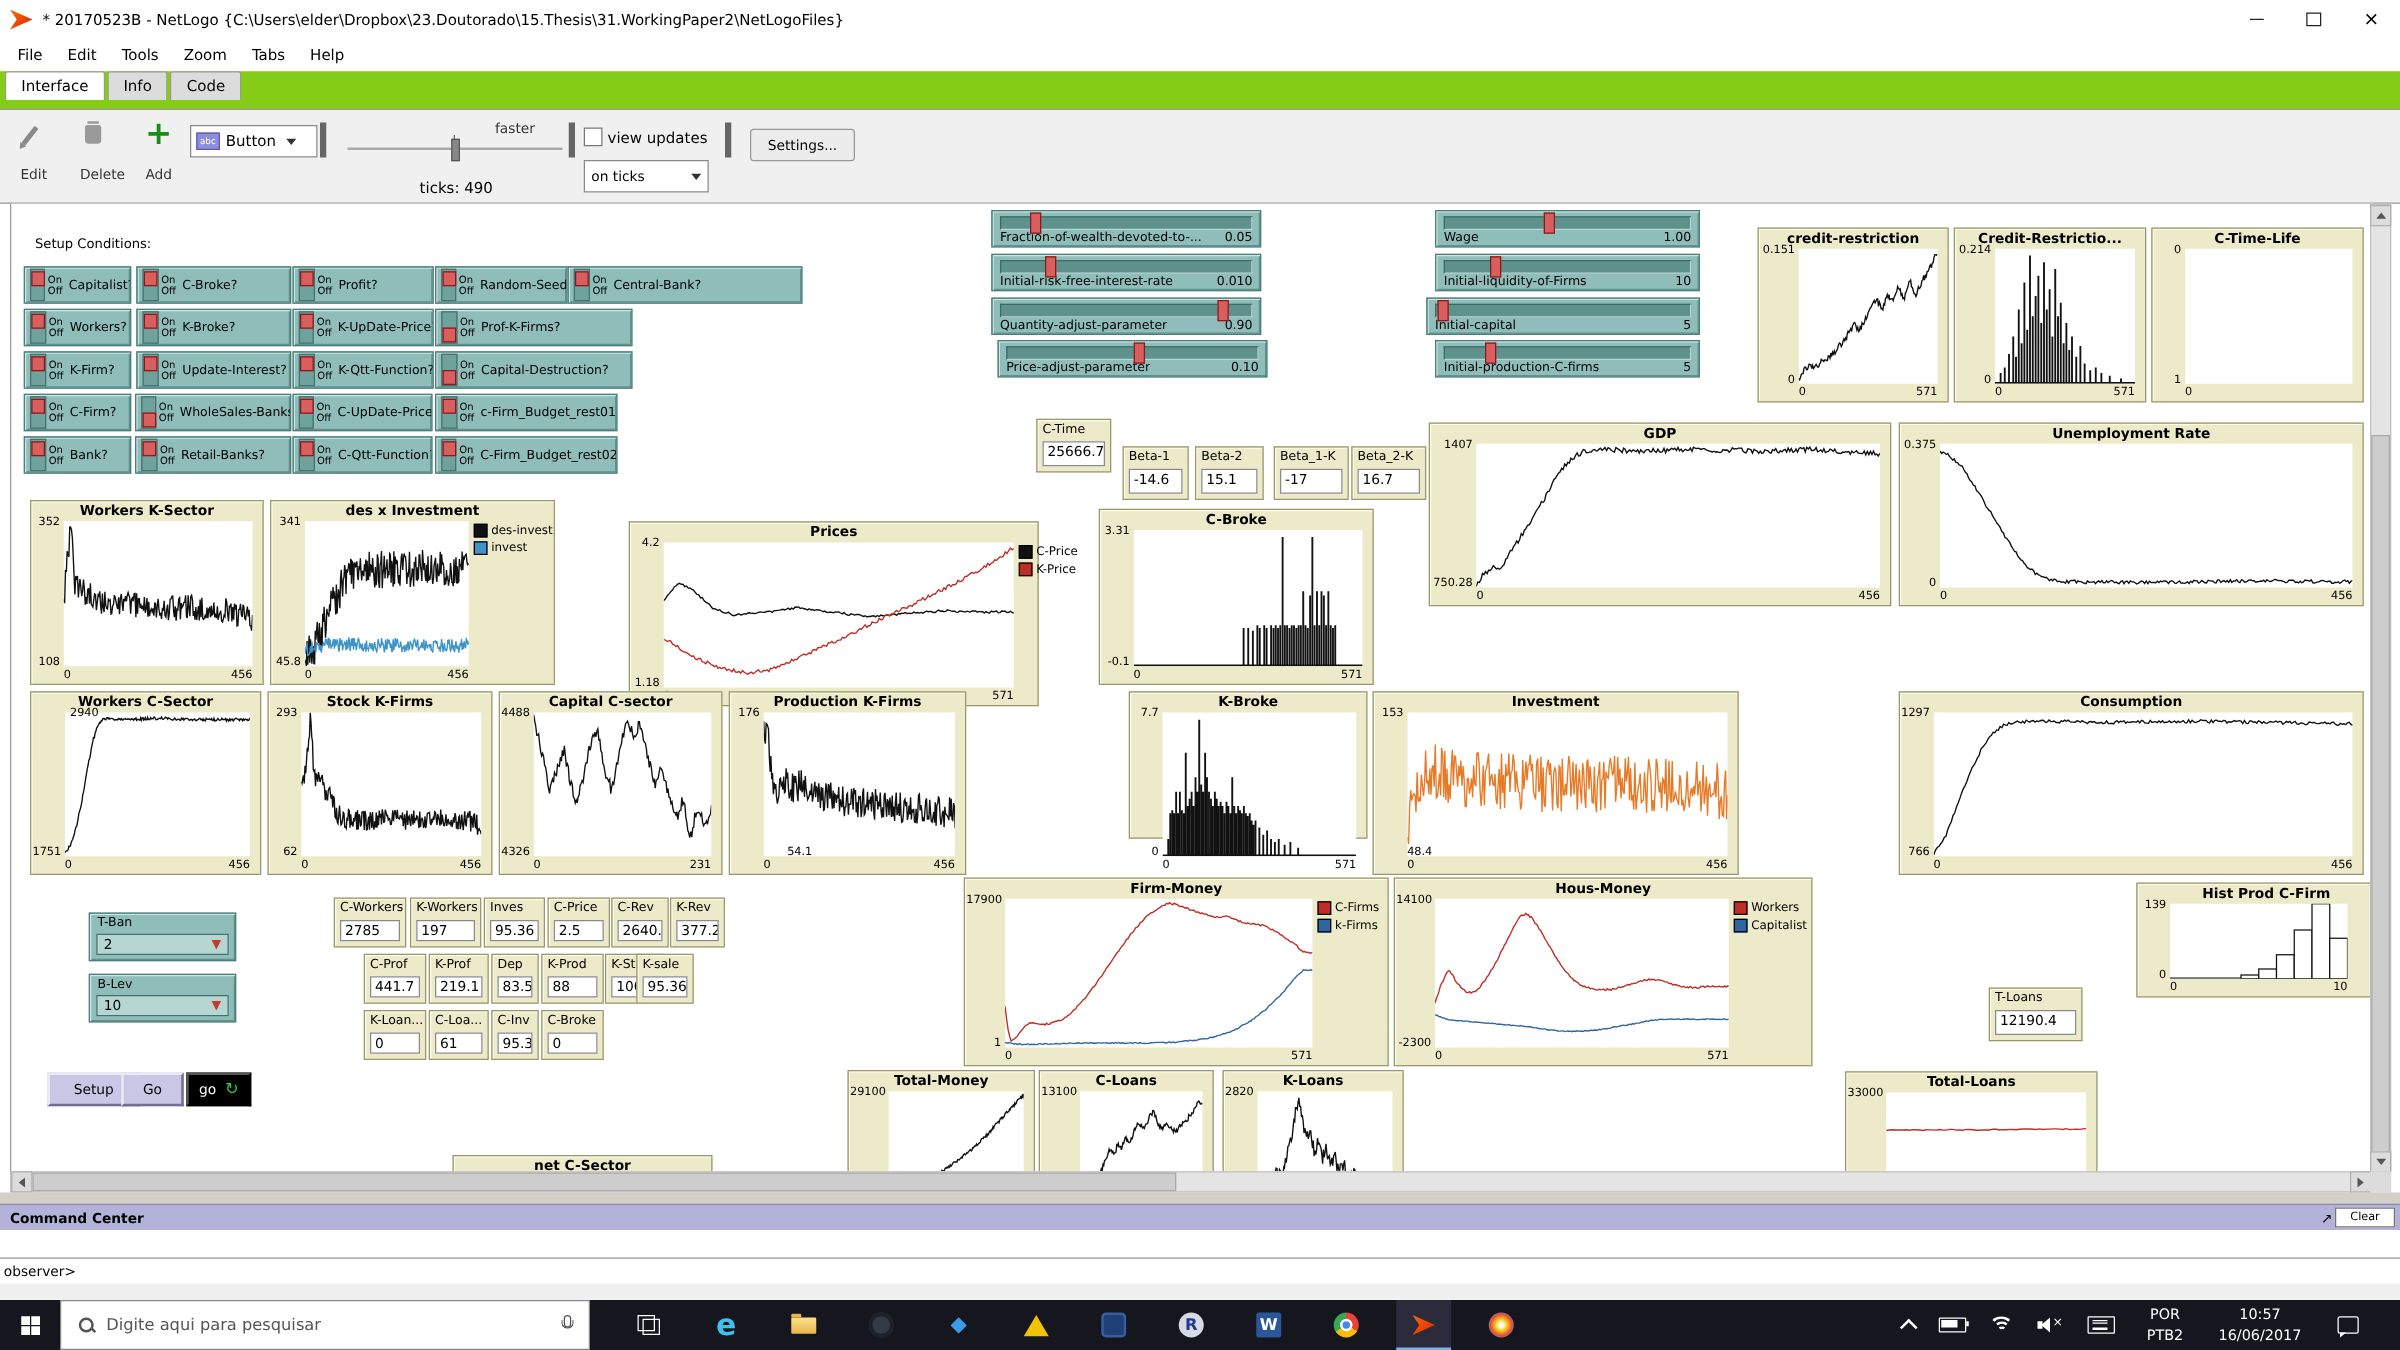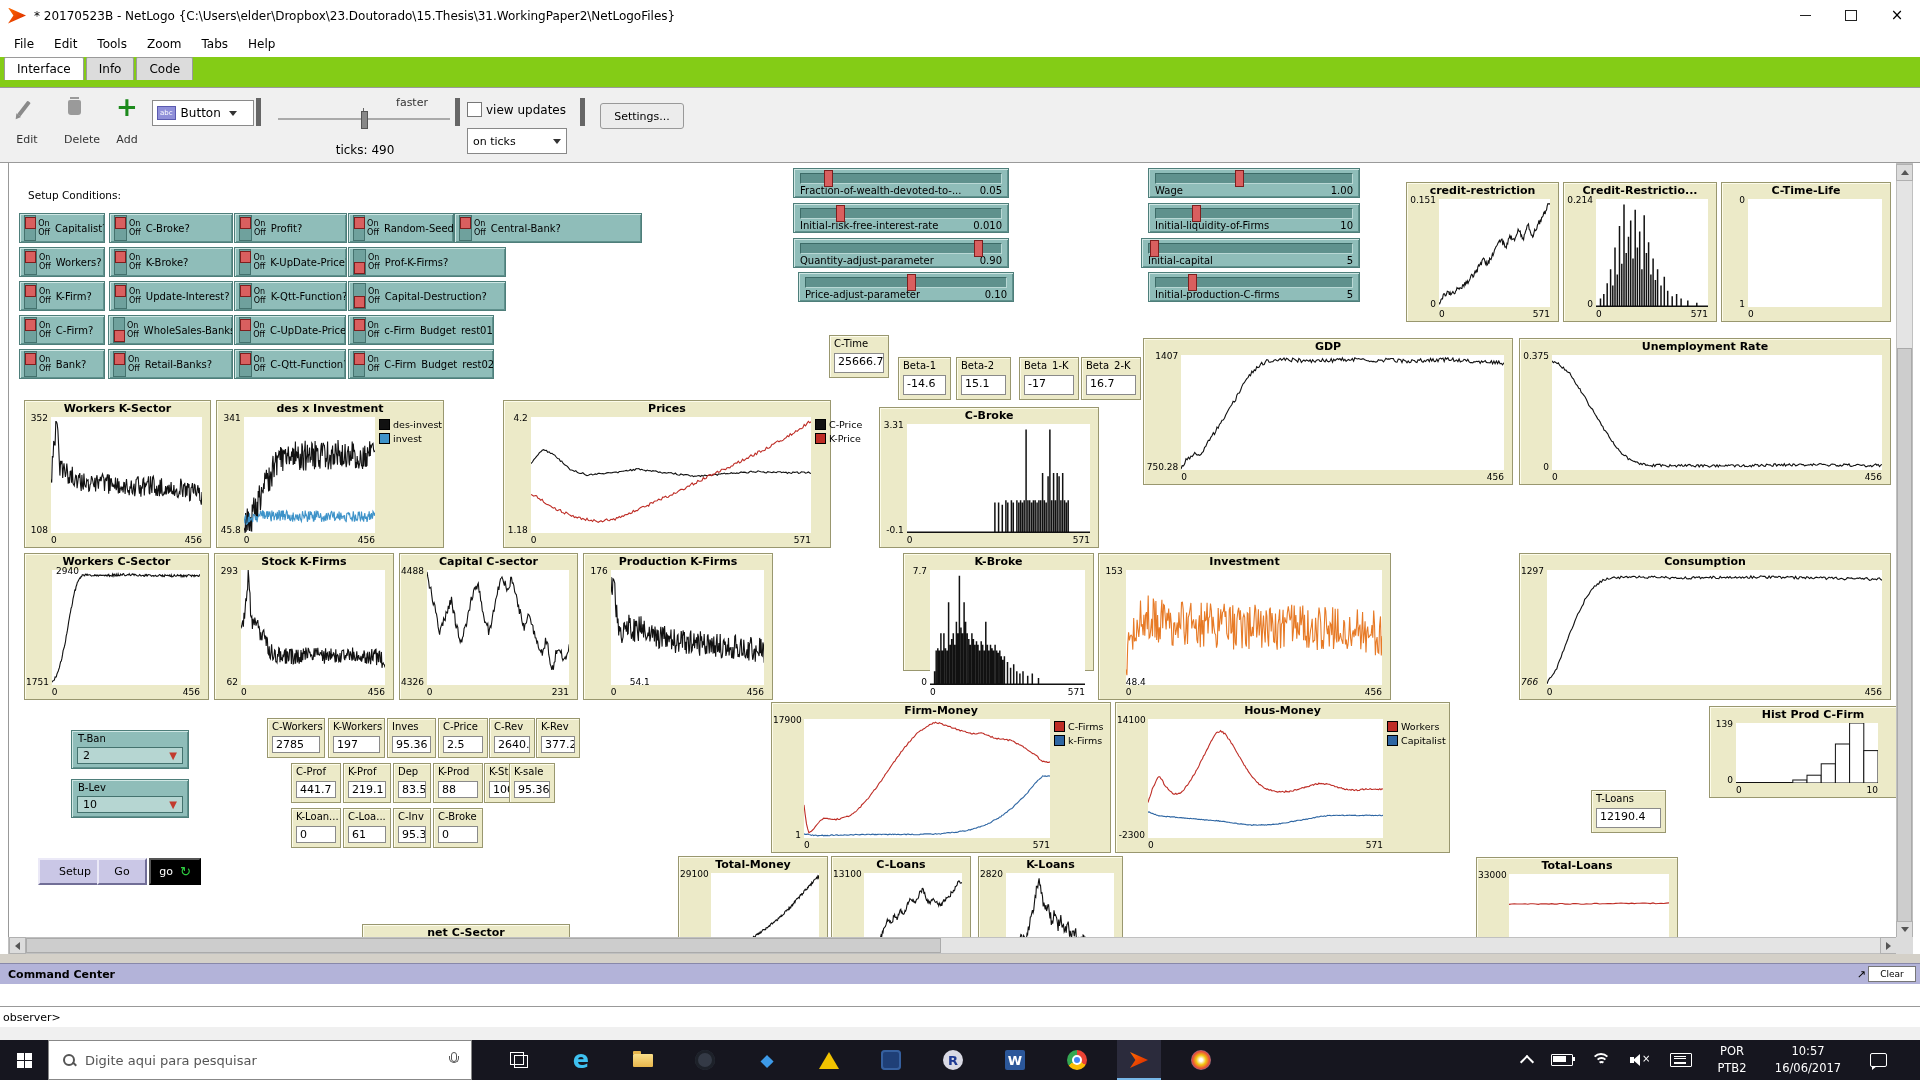--- a/index.html
+++ b/index.html
@@ -641,21 +641,21 @@
       <div class="axis-lab" style="position: absolute; left: 112px; top: 134px; width: 46px; text-align: right;">456</div>
       <div class="leg-entry" style="position: absolute; left: 162px; top: 18px;">
         <div class="leg-swatch" style="background: rgb(17, 17, 17);"></div>
         <span>des-invest</span>
       </div>
       <div class="leg-entry" style="position: absolute; left: 162px; top: 32px;">
         <div class="leg-swatch" style="background: rgb(62, 147, 201);"></div>
         <span>invest</span>
       </div>
     </div>
-    <div class="plot" style="position: absolute; left: 494px; top: 237px; width: 328px; height: 148px;">
+    <div class="plot" style="position: absolute; left: 494px; top: 254px; width: 328px; height: 148px;">
       <div class="plot-title">Prices</div>
       <div class="plot-area" style="position: absolute; left: 26.8px; top: 16px; width: 280.2px; height: 116px;"><svg width="280.2" height="116" viewBox="0 0 280.2 116">
           <polyline points="0.0,46.5 1.4,45.0 2.8,42.6 4.2,41.1 5.6,39.3 7.0,38.0 8.4,35.6 9.8,34.8 11.2,33.3 12.6,32.7 14.0,33.5 15.4,33.4 16.8,35.3 18.2,34.8 19.6,36.5 21.0,36.4 22.4,37.6 23.8,38.1 25.2,40.0 26.6,41.5 28.0,41.8 29.4,44.3 30.8,44.0 32.2,46.5 33.6,47.7 35.0,48.5 36.4,49.3 37.8,51.2 39.2,53.0 40.6,53.0 42.0,53.5 43.4,54.4 44.8,53.7 46.2,55.3 47.6,56.0 49.0,56.5 50.4,56.4 51.8,55.7 53.2,57.0 54.6,58.1 56.0,58.6 57.4,58.2 58.8,57.6 60.2,57.1 61.6,58.0 63.0,57.6 64.4,56.9 65.8,57.4 67.2,56.4 68.6,56.2 70.0,56.7 71.5,56.6 72.9,56.9 74.3,56.5 75.7,55.9 77.1,55.6 78.5,55.7 79.9,55.9 81.3,55.6 82.7,55.2 84.1,55.0 85.5,55.1 86.9,55.9 88.3,54.5 89.7,54.5 91.1,54.3 92.5,54.1 93.9,53.8 95.3,53.4 96.7,54.0 98.1,53.4 99.5,52.5 100.9,53.7 102.3,52.5 103.7,53.3 105.1,51.6 106.5,51.8 107.9,51.5 109.3,52.8 110.7,52.3 112.1,53.0 113.5,53.2 114.9,54.0 116.3,53.1 117.7,53.8 119.1,53.6 120.5,54.4 121.9,53.7 123.3,54.0 124.7,53.9 126.1,54.6 127.5,55.4 128.9,54.9 130.3,55.8 131.7,56.1 133.1,55.6 134.5,55.9 135.9,56.2 137.3,55.5 138.7,55.7 140.1,55.6 141.5,56.4 142.9,57.1 144.3,56.0 145.7,57.5 147.1,58.0 148.5,58.2 149.9,57.0 151.3,57.5 152.7,58.1 154.1,57.6 155.5,57.6 156.9,57.8 158.3,58.6 159.7,59.2 161.1,58.6 162.5,59.6 163.9,59.1 165.3,59.2 166.7,58.8 168.1,58.6 169.5,59.5 170.9,58.4 172.3,59.2 173.7,58.1 175.1,58.6 176.5,58.5 177.9,58.2 179.3,57.9 180.7,58.5 182.1,57.9 183.5,57.4 184.9,57.3 186.3,58.3 187.7,56.8 189.1,57.2 190.5,56.6 191.9,56.7 193.3,56.1 194.7,56.9 196.1,56.5 197.5,56.8 198.9,56.5 200.3,55.7 201.7,56.4 203.1,56.0 204.5,56.5 205.9,55.9 207.3,56.5 208.7,55.7 210.1,54.9 211.6,55.4 213.0,55.1 214.4,55.4 215.8,56.0 217.2,56.0 218.6,54.8 220.0,54.1 221.4,55.0 222.8,54.8 224.2,55.4 225.6,55.1 227.0,53.8 228.4,54.3 229.8,54.7 231.2,55.0 232.6,54.9 234.0,55.7 235.4,55.9 236.8,54.7 238.2,55.0 239.6,55.3 241.0,55.7 242.4,54.9 243.8,55.3 245.2,55.7 246.6,54.8 248.0,54.7 249.4,54.8 250.8,55.7 252.2,55.1 253.6,55.5 255.0,55.2 256.4,56.5 257.8,55.3 259.2,56.1 260.6,56.5 262.0,54.9 263.4,55.4 264.8,55.2 266.2,54.8 267.6,56.3 269.0,56.1 270.4,54.8 271.8,55.0 273.2,55.0 274.6,56.1 276.0,55.8 277.4,55.0 278.8,56.0 280.2,56.4" fill="none" stroke="#111111" stroke-width="1.1"></polyline>
           <polyline points="0.0,77.5 1.4,78.2 2.8,79.2 4.2,78.5 5.6,78.7 7.0,81.3 8.4,81.8 9.8,83.2 11.2,82.3 12.6,85.2 14.0,86.3 15.4,87.3 16.8,87.6 18.2,88.2 19.6,88.9 21.0,90.2 22.4,91.1 23.8,90.6 25.2,93.1 26.6,93.7 28.0,92.8 29.4,92.7 30.8,95.5 32.2,95.7 33.6,97.0 35.0,95.0 36.4,96.2 37.8,97.4 39.2,98.3 40.6,99.3 42.0,98.4 43.4,100.6 44.8,99.9 46.2,101.0 47.6,100.0 49.0,100.3 50.4,102.4 51.8,101.4 53.2,102.2 54.6,103.4 56.0,101.3 57.4,103.6 58.8,103.8 60.2,103.2 61.6,104.5 63.0,102.5 64.4,103.8 65.8,104.6 67.2,105.3 68.6,104.5 70.0,103.7 71.5,104.9 72.9,104.0 74.3,102.8 75.7,101.9 77.1,103.5 78.5,103.7 79.9,102.3 81.3,102.6 82.7,101.8 84.1,103.2 85.5,100.6 86.9,100.9 88.3,99.5 89.7,100.6 91.1,99.0 92.5,99.4 93.9,97.8 95.3,97.6 96.7,97.4 98.1,96.0 99.5,96.6 100.9,96.1 102.3,93.4 103.7,94.7 105.1,93.5 106.5,93.6 107.9,91.8 109.3,90.8 110.7,90.0 112.1,89.3 113.5,90.0 114.9,89.4 116.3,88.3 117.7,89.1 119.1,86.0 120.5,85.6 121.9,86.3 123.3,84.2 124.7,84.0 126.1,83.8 127.5,82.2 128.9,82.6 130.3,82.9 131.7,80.2 133.1,80.3 134.5,79.2 135.9,80.5 137.3,80.2 138.7,78.6 140.1,78.1 141.5,78.0 142.9,75.8 144.3,76.4 145.7,75.9 147.1,74.3 148.5,73.2 149.9,72.4 151.3,72.3 152.7,72.8 154.1,72.1 155.5,70.1 156.9,69.0 158.3,69.4 159.7,67.5 161.1,65.9 162.5,67.9 163.9,66.6 165.3,66.4 166.7,63.5 168.1,64.1 169.5,64.3 170.9,63.8 172.3,60.7 173.7,61.8 175.1,61.6 176.5,58.8 177.9,58.1 179.3,57.7 180.7,58.8 182.1,57.0 183.5,57.3 184.9,55.6 186.3,54.3 187.7,55.4 189.1,54.6 190.5,52.3 191.9,52.2 193.3,52.4 194.7,52.6 196.1,50.7 197.5,50.6 198.9,50.9 200.3,49.0 201.7,49.0 203.1,46.6 204.5,46.1 205.9,46.1 207.3,44.1 208.7,46.0 210.1,44.8 211.6,42.2 213.0,43.7 214.4,42.3 215.8,41.1 217.2,41.4 218.6,39.3 220.0,37.8 221.4,39.1 222.8,38.9 224.2,36.2 225.6,37.6 227.0,34.2 228.4,33.8 229.8,35.3 231.2,33.7 232.6,33.8 234.0,33.2 235.4,30.3 236.8,31.3 238.2,31.0 239.6,29.8 241.0,27.2 242.4,27.2 243.8,26.0 245.2,24.9 246.6,23.9 248.0,24.8 249.4,23.8 250.8,24.0 252.2,23.1 253.6,21.6 255.0,20.8 256.4,18.8 257.8,19.7 259.2,16.7 260.6,18.2 262.0,16.6 263.4,15.9 264.8,13.8 266.2,14.4 267.6,12.8 269.0,11.5 270.4,11.7 271.8,10.9 273.2,7.5 274.6,8.9 276.0,6.4 277.4,4.4 278.8,5.8 280.2,4.8" fill="none" stroke="#BE2D26" stroke-width="1.1"></polyline>
         </svg></div>
       <div class="axis-lab" style="position: absolute; left: 1px; top: 12px; width: 22.8px; text-align: right;">4.2</div>
       <div class="axis-lab" style="position: absolute; left: 1px; top: 124px; width: 22.8px; text-align: right;">1.18</div>
       <div class="axis-lab" style="position: absolute; left: 26.8px; top: 134px;">0</div>
       <div class="axis-lab" style="position: absolute; left: 261px; top: 134px; width: 46px; text-align: right;">571</div>
       <div class="leg-entry" style="position: absolute; left: 311px; top: 18px;">
@@ -756,21 +756,21 @@
       <div class="axis-lab" style="position: absolute; left: 1px; top: 123px; width: 22.8px; text-align: right; margin-left: 23px;">48.4</div>
       <div class="axis-lab" style="position: absolute; left: 26.8px; top: 133px;">0</div>
       <div class="axis-lab" style="position: absolute; left: 237px; top: 133px; width: 46px; text-align: right;">456</div>
     </div>
     <div class="plot" style="position: absolute; left: 1510px; top: 390px; width: 372px; height: 147px;">
       <div class="plot-title">Consumption</div>
       <div class="plot-area" style="position: absolute; left: 26.8px; top: 16px; width: 335.2px; height: 115px;"><svg width="335.2" height="115" viewBox="0 0 335.2 115">
           <polyline points="0.0,113.9 1.4,110.1 2.8,108.0 4.2,107.1 5.6,105.0 7.0,103.1 8.4,100.0 9.8,99.0 11.2,93.6 12.6,90.2 14.0,87.6 15.4,82.5 16.8,80.2 18.2,75.6 19.6,72.2 20.9,68.7 22.3,64.3 23.7,60.9 25.1,58.5 26.5,55.2 27.9,51.0 29.3,47.6 30.7,44.0 32.1,42.2 33.5,39.6 34.9,36.5 36.3,34.4 37.7,29.3 39.1,27.8 40.5,26.1 41.9,24.4 43.3,21.4 44.7,19.3 46.1,18.3 47.5,15.8 48.9,16.2 50.3,13.9 51.7,14.1 53.1,11.2 54.5,12.2 55.9,9.4 57.3,10.1 58.7,10.2 60.1,8.0 61.5,9.2 62.8,9.0 64.2,8.3 65.6,7.5 67.0,6.9 68.4,7.8 69.8,8.4 71.2,7.0 72.6,8.5 74.0,6.2 75.4,7.0 76.8,7.7 78.2,6.8 79.6,6.4 81.0,7.7 82.4,6.8 83.8,7.3 85.2,6.6 86.6,6.2 88.0,6.4 89.4,7.9 90.8,7.5 92.2,6.0 93.6,7.3 95.0,7.2 96.4,6.8 97.8,8.0 99.2,8.0 100.6,8.3 102.0,6.7 103.4,7.2 104.8,6.1 106.1,7.0 107.5,6.1 108.9,7.3 110.3,7.7 111.7,7.7 113.1,7.8 114.5,6.6 115.9,6.9 117.3,7.8 118.7,6.5 120.1,7.5 121.5,7.9 122.9,8.9 124.3,7.4 125.7,7.2 127.1,7.8 128.5,7.3 129.9,8.4 131.3,8.3 132.7,8.4 134.1,7.9 135.5,9.0 136.9,8.6 138.3,6.8 139.7,8.8 141.1,8.9 142.5,8.6 143.9,9.1 145.3,7.3 146.7,6.7 148.0,8.0 149.4,7.0 150.8,7.3 152.2,6.7 153.6,8.6 155.0,7.4 156.4,8.1 157.8,7.6 159.2,7.4 160.6,7.5 162.0,7.8 163.4,6.6 164.8,8.3 166.2,6.3 167.6,6.9 169.0,8.5 170.4,8.5 171.8,8.7 173.2,6.4 174.6,7.9 176.0,7.5 177.4,7.3 178.8,8.1 180.2,6.8 181.6,8.0 183.0,6.6 184.4,8.2 185.8,7.8 187.2,7.7 188.5,6.8 189.9,8.1 191.3,7.4 192.7,6.8 194.1,8.2 195.5,6.9 196.9,8.0 198.3,7.3 199.7,6.5 201.1,8.3 202.5,8.2 203.9,5.9 205.3,8.2 206.7,6.3 208.1,7.6 209.5,8.1 210.9,7.4 212.3,6.9 213.7,5.8 215.1,6.3 216.5,6.4 217.9,6.3 219.3,7.9 220.7,8.3 222.1,6.0 223.5,8.1 224.9,6.3 226.3,6.1 227.7,7.1 229.1,6.9 230.4,7.4 231.8,6.4 233.2,6.5 234.6,8.5 236.0,7.2 237.4,7.8 238.8,7.4 240.2,6.4 241.6,7.0 243.0,6.9 244.4,6.5 245.8,6.8 247.2,8.8 248.6,6.4 250.0,8.7 251.4,8.9 252.8,6.8 254.2,6.8 255.6,7.8 257.0,7.4 258.4,8.6 259.8,6.7 261.2,7.3 262.6,8.6 264.0,7.3 265.4,8.5 266.8,8.7 268.2,7.6 269.6,7.2 271.0,7.7 272.3,7.7 273.7,6.8 275.1,7.8 276.5,7.1 277.9,7.3 279.3,9.4 280.7,8.4 282.1,7.1 283.5,7.9 284.9,7.1 286.3,8.7 287.7,7.8 289.1,7.1 290.5,9.1 291.9,9.4 293.3,8.6 294.7,8.3 296.1,9.0 297.5,9.8 298.9,9.3 300.3,7.6 301.7,7.9 303.1,8.2 304.5,7.9 305.9,8.7 307.3,8.9 308.7,8.8 310.1,8.1 311.5,8.4 312.9,7.7 314.3,8.9 315.6,8.4 317.0,9.2 318.4,7.9 319.8,7.7 321.2,9.2 322.6,10.3 324.0,10.0 325.4,8.6 326.8,9.4 328.2,9.0 329.6,9.8 331.0,8.3 332.4,7.8 333.8,9.5 335.2,10.3" fill="none" stroke="#111111" stroke-width="1.1"></polyline>
         </svg></div>
       <div class="axis-lab" style="position: absolute; left: 1px; top: 12px; width: 22.8px; text-align: right;">1297</div>
-      <div class="axis-lab" style="position: absolute; left: 1px; top: 123px; width: 22.8px; text-align: left; font-style: italic;">766</div>
+      <div class="axis-lab" style="position: absolute; left: 1px; top: 123px; width: 22.8px; text-align: right;">766</div>
       <div class="axis-lab" style="position: absolute; left: 26.8px; top: 133px;">0</div>
       <div class="axis-lab" style="position: absolute; left: 316px; top: 133px; width: 46px; text-align: right;">456</div>
     </div>
     <div class="plot" style="position: absolute; left: 762px; top: 539px; width: 340px; height: 151px;">
       <div class="plot-title">Firm-Money</div>
       <div class="plot-area" style="position: absolute; left: 32px; top: 16px; width: 246px; height: 119px;"><svg width="246" height="119" viewBox="0 0 246 119">
           <polyline points="0.0,85.9 1.2,95.6 2.5,104.9 3.7,109.9 4.9,113.9 6.2,112.8 7.4,112.2 8.6,111.0 9.8,110.0 11.1,107.9 12.3,106.4 13.5,105.0 14.8,103.5 16.0,101.8 17.2,101.0 18.4,100.5 19.7,99.2 20.9,99.4 22.1,99.2 23.4,99.4 24.6,99.9 25.8,99.9 27.1,100.3 28.3,100.4 29.5,100.5 30.8,100.2 32.0,101.0 33.2,99.6 34.4,100.5 35.7,100.4 36.9,99.3 38.1,98.8 39.4,98.4 40.6,98.0 41.8,97.8 43.0,97.2 44.3,97.6 45.5,97.0 46.7,96.3 48.0,94.9 49.2,94.6 50.4,93.2 51.7,92.8 52.9,91.5 54.1,90.0 55.4,88.6 56.6,88.2 57.8,85.7 59.0,84.8 60.3,83.5 61.5,82.1 62.7,80.6 64.0,79.9 65.2,78.3 66.4,76.3 67.7,74.4 68.9,72.8 70.1,70.9 71.3,70.3 72.6,68.6 73.8,66.4 75.0,64.3 76.3,62.9 77.5,61.8 78.7,59.5 80.0,57.7 81.2,55.4 82.4,54.0 83.6,52.4 84.9,50.5 86.1,48.6 87.3,46.7 88.6,44.8 89.8,43.0 91.0,42.1 92.3,39.6 93.5,37.9 94.7,36.8 95.9,34.9 97.2,32.5 98.4,31.9 99.6,29.7 100.9,27.7 102.1,27.2 103.3,25.6 104.5,23.3 105.8,22.8 107.0,21.4 108.2,19.1 109.5,18.5 110.7,17.2 111.9,15.4 113.2,13.9 114.4,13.1 115.6,12.2 116.8,11.2 118.1,11.1 119.3,10.1 120.5,9.6 121.8,8.4 123.0,7.5 124.2,7.0 125.5,5.6 126.7,5.3 127.9,5.2 129.2,3.6 130.4,4.2 131.6,3.2 132.8,4.1 134.1,4.7 135.3,3.7 136.5,4.2 137.8,4.6 139.0,5.7 140.2,6.3 141.4,6.0 142.7,6.4 143.9,7.4 145.1,7.2 146.4,7.5 147.6,9.0 148.8,9.1 150.1,9.2 151.3,9.1 152.5,10.7 153.8,10.6 155.0,10.8 156.2,12.0 157.4,11.3 158.7,12.0 159.9,12.3 161.1,12.2 162.4,13.4 163.6,13.5 164.8,14.0 166.1,13.9 167.3,14.9 168.5,14.9 169.7,14.2 171.0,15.0 172.2,14.9 173.4,14.7 174.7,14.1 175.9,14.0 177.1,13.7 178.3,14.1 179.6,14.5 180.8,15.5 182.0,15.8 183.3,16.2 184.5,16.4 185.7,17.1 187.0,18.3 188.2,17.5 189.4,19.1 190.7,19.3 191.9,19.4 193.1,20.0 194.3,19.2 195.6,20.1 196.8,20.3 198.0,20.0 199.3,19.8 200.5,20.7 201.7,20.5 202.9,20.4 204.2,21.7 205.4,20.7 206.6,20.9 207.9,21.7 209.1,22.0 210.3,22.8 211.6,24.0 212.8,24.8 214.0,24.5 215.3,25.8 216.5,26.1 217.7,26.7 218.9,27.3 220.2,28.8 221.4,29.0 222.6,30.2 223.9,31.3 225.1,32.1 226.3,32.7 227.6,33.8 228.8,34.6 230.0,34.7 231.2,35.8 232.5,36.5 233.7,37.4 234.9,39.8 236.2,40.9 237.4,41.5 238.6,42.6 239.8,42.2 241.1,43.0 242.3,42.7 243.5,43.4 244.8,43.4 246.0,42.8" fill="none" stroke="#BE2D26" stroke-width="1.1"></polyline>
           <polyline points="0.0,114.8 1.2,115.4 2.5,115.4 3.7,115.1 4.9,115.5 6.2,115.7 7.4,116.4 8.6,115.8 9.8,116.7 11.1,116.0 12.3,116.2 13.5,116.9 14.8,116.6 16.0,116.5 17.2,116.4 18.4,116.1 19.7,116.8 20.9,116.4 22.1,116.6 23.4,116.4 24.6,116.7 25.8,116.7 27.1,115.9 28.3,115.9 29.5,116.5 30.8,116.2 32.0,115.8 33.2,115.9 34.4,116.5 35.7,116.3 36.9,116.1 38.1,116.3 39.4,116.1 40.6,115.8 41.8,116.0 43.0,116.1 44.3,116.2 45.5,115.9 46.7,115.5 48.0,115.7 49.2,116.1 50.4,115.7 51.7,115.3 52.9,115.5 54.1,115.7 55.4,115.9 56.6,115.6 57.8,115.4 59.0,115.2 60.3,115.7 61.5,115.8 62.7,115.4 64.0,115.3 65.2,115.2 66.4,115.7 67.7,115.4 68.9,115.1 70.1,115.6 71.3,115.4 72.6,115.6 73.8,115.4 75.0,115.3 76.3,115.3 77.5,115.6 78.7,115.3 80.0,115.3 81.2,115.4 82.4,115.3 83.6,115.8 84.9,115.4 86.1,115.1 87.3,115.7 88.6,115.0 89.8,115.6 91.0,115.0 92.3,115.7 93.5,115.2 94.7,115.4 95.9,115.8 97.2,115.6 98.4,115.5 99.6,115.3 100.9,115.1 102.1,115.8 103.3,115.1 104.5,115.1 105.8,115.5 107.0,115.6 108.2,115.1 109.5,115.7 110.7,115.7 111.9,115.8 113.2,115.7 114.4,115.7 115.6,115.6 116.8,115.0 118.1,115.3 119.3,115.1 120.5,114.9 121.8,114.9 123.0,114.9 124.2,114.9 125.5,114.9 126.7,114.8 127.9,115.2 129.2,115.4 130.4,114.9 131.6,114.5 132.8,115.2 134.1,114.8 135.3,114.8 136.5,115.2 137.8,114.5 139.0,114.5 140.2,114.1 141.4,114.3 142.7,113.8 143.9,113.5 145.1,113.6 146.4,114.0 147.6,113.2 148.8,113.3 150.1,113.7 151.3,113.2 152.5,113.4 153.8,113.1 155.0,112.6 156.2,112.1 157.4,112.3 158.7,111.8 159.9,112.1 161.1,112.1 162.4,111.8 163.6,111.4 164.8,110.6 166.1,111.1 167.3,110.4 168.5,110.3 169.7,109.5 171.0,109.3 172.2,109.1 173.4,108.5 174.7,107.8 175.9,108.1 177.1,107.3 178.3,107.0 179.6,106.8 180.8,106.3 182.0,105.5 183.3,105.2 184.5,104.2 185.7,104.2 187.0,103.5 188.2,102.4 189.4,101.3 190.7,100.7 191.9,100.5 193.1,99.7 194.3,99.4 195.6,98.0 196.8,98.0 198.0,96.3 199.3,96.1 200.5,94.6 201.7,93.8 202.9,93.2 204.2,91.6 205.4,90.7 206.6,89.9 207.9,89.5 209.1,88.4 210.3,86.7 211.6,85.2 212.8,84.5 214.0,83.3 215.3,82.0 216.5,80.5 217.7,79.5 218.9,78.8 220.2,77.4 221.4,75.8 222.6,74.8 223.9,73.6 225.1,71.4 226.3,70.0 227.6,68.6 228.8,67.5 230.0,65.5 231.2,64.1 232.5,63.0 233.7,61.4 234.9,60.6 236.2,59.5 237.4,58.7 238.6,56.8 239.8,57.2 241.1,56.9 242.3,57.5 243.5,57.1 244.8,56.8 246.0,57.2" fill="none" stroke="#2E66A3" stroke-width="1.1"></polyline>
         </svg></div>
       <div class="axis-lab" style="position: absolute; left: 1px; top: 12px; width: 28px; text-align: right;">17900</div>

